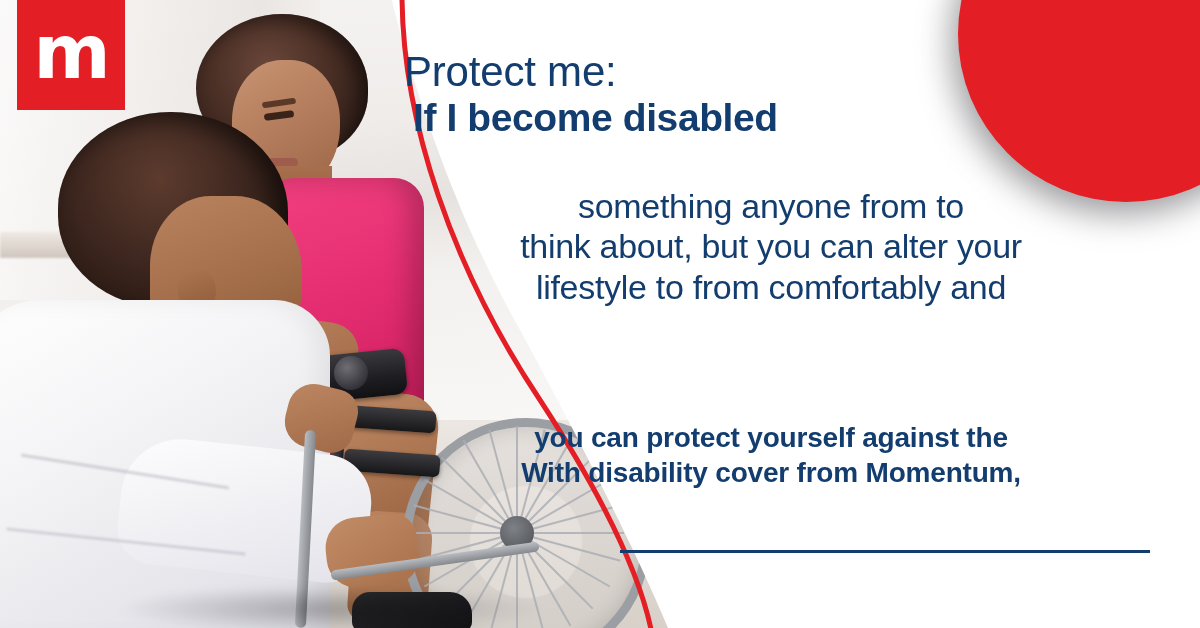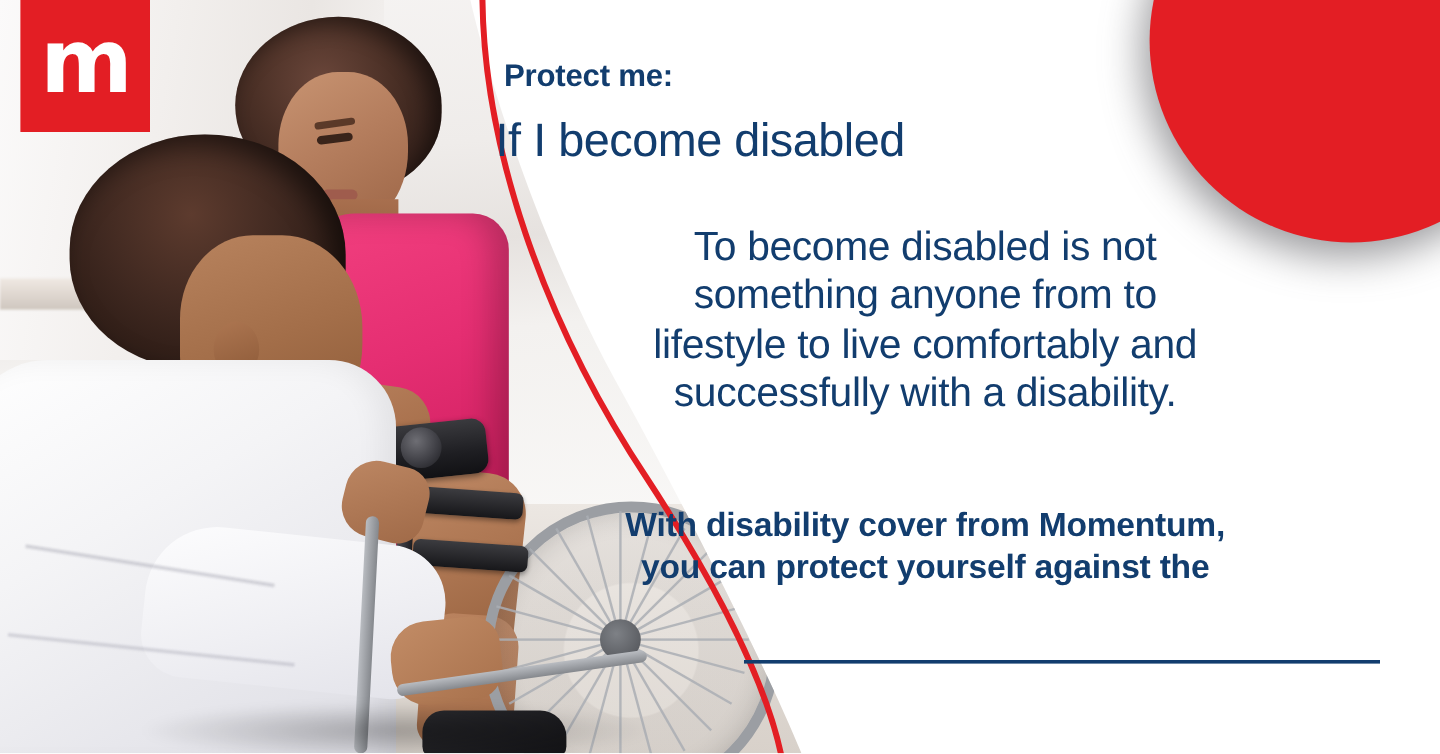--- a/index.html
+++ b/index.html
@@ -280,31 +280,31 @@
   }
 
   
   .content {
     position: absolute;
     left: 386px; top: 0;
     width: 790px; height: 628px;
   }
   .kicker {
     position: absolute;
-    left: 34px; top: 48px;
-    font-size: 26px;
-    font-weight: 700;
+    left: 18px; top: 48px;
+    font-size: 42px;
+    font-weight: 400;
     letter-spacing: -.2px;
     white-space: nowrap;
   }
   .headline {
     position: absolute;
     left: 27px; top: 96px;
     font-size: 39px;
-    font-weight: 400;
+    font-weight: 700;
     letter-spacing: -.4px;
     white-space: nowrap;
   }
   .body-copy {
     position: absolute;
     left: 0; top: 186px;
     width: 770px;
     text-align: center;
     font-size: 34px;
     font-weight: 400;
@@ -430,28 +430,27 @@
     <span class="logo-m">m</span>
   </div>
 
   <div class="content">
 
     <div class="kicker" style="color: rgb(18, 61, 110);">Protect me:</div>
 
     <div class="headline" style="color: rgb(18, 61, 110);">If I become disabled</div>
 
     <div class="body-copy" style="color: rgb(18, 61, 110);">
-      <span class="ln">To become disabled is not</span>
       <span class="ln">something anyone from to</span>
-      <span class="ln">lifestyle to live comfortably and</span>
-      <span class="ln">successfully with a disability.</span>
+      <span class="ln">think about, but you can alter your</span>
+      <span class="ln">lifestyle to from comfortably and</span>
     </div>
 
     <div class="bold-copy" style="color: rgb(18, 61, 110);">
+      <span class="ln">you can protect yourself against the</span>
       <span class="ln">With disability cover from Momentum,</span>
-      <span class="ln">you can protect yourself against the</span>
     </div>
 
     <div class="rule" id="divider-rule" style="background: rgb(18, 61, 110);"></div>
 
   </div>
 
 </div>
 
 </body></html>

